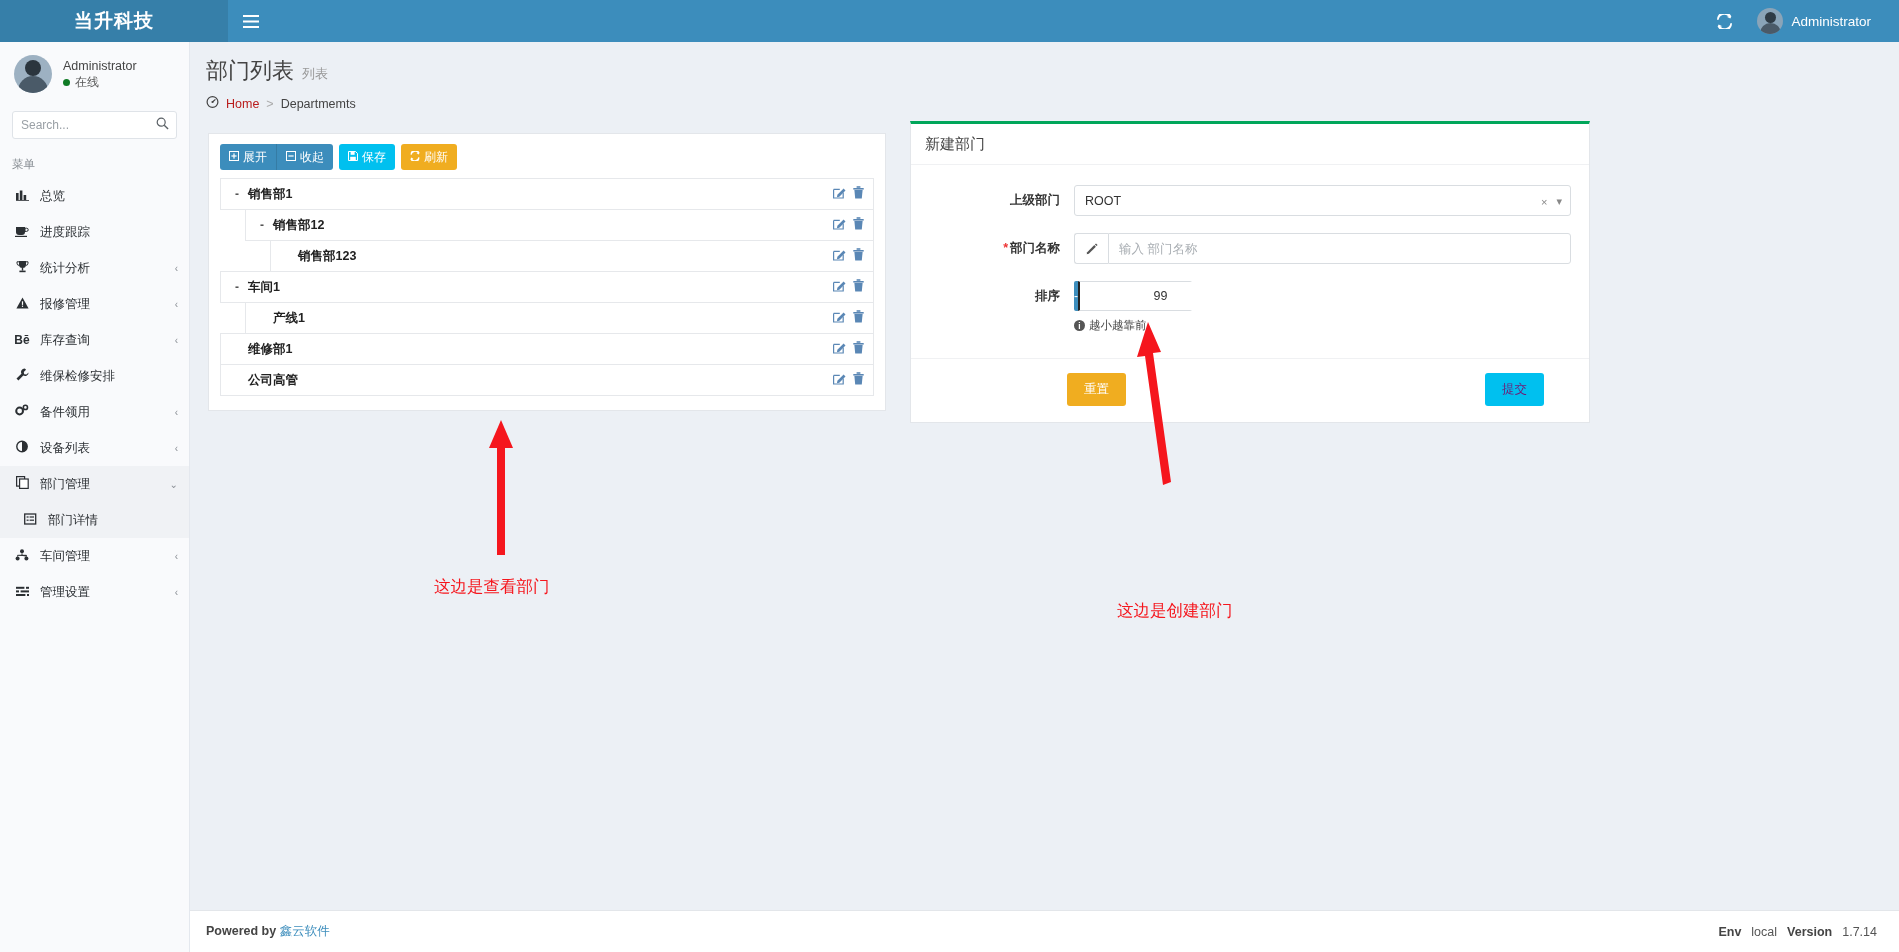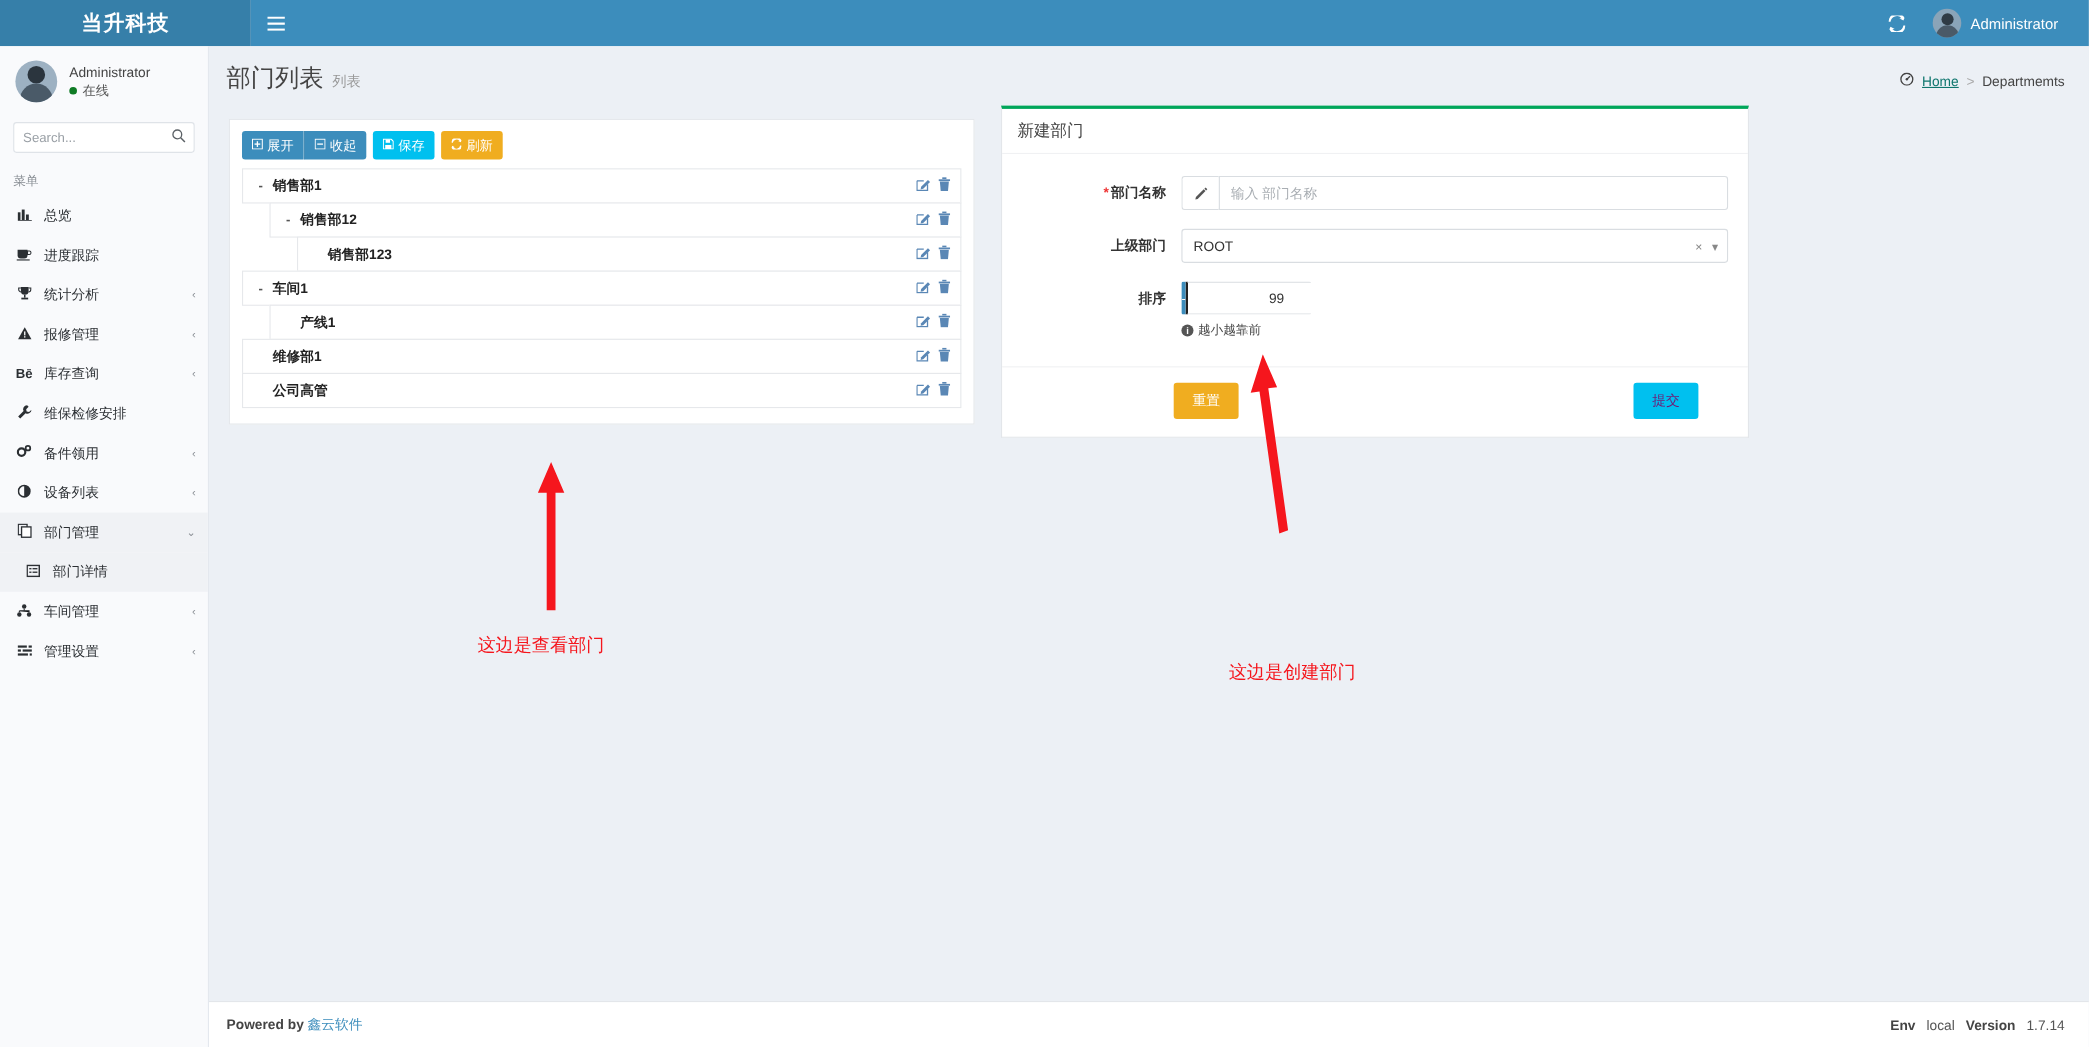--- a/index.html
+++ b/index.html
@@ -64,26 +64,26 @@
     font-size:12.5px; color:#2b2f33; cursor:pointer; gap:10px; position:relative;
   }
   .menu-item.active { background:#f0f2f5; }
   .menu-item.sub { padding-left:22px; }
   .menu-item .mi-icon { width:16px; text-align:center; font-size:13px; color:#2b2f33; flex:none; }
   .menu-item .mi-label { flex:1; }
   .menu-item .mi-caret { font-size:10px; color:#8a8f95; }
 
   
   .content { position:absolute; top:42px; left:190px; width:1709px; height:910px; background:#ecf0f5; }
-  .content-header { padding:14px 22px 10px 16px; display:flex; align-items:flex-start; justify-content:space-between; }
+  .content-header { padding:14px 22px 10px 16px; display:flex; align-items:flex-start; justify-content:space-between;flex-direction:column; }
   .page-title { font-size:22px; color:#444; font-weight:400; display:flex; align-items:baseline; gap:8px; }
   .page-title small { font-size:13px; color:#999; }
   .breadcrumb { display:flex; align-items:center; gap:7px; font-size:12.5px; color:#444; padding-top:10px; }
   .breadcrumb .bc-sep { color:#aaa; }
-  .breadcrumb .bc-link { color:#0f766e;text-decoration:underline; }
+  .breadcrumb .bc-link { color:#b91c1c; }
   .breadcrumb .bc-icon { font-size:12px; }
 
   .content-body { display:flex; gap:24px; padding:0 18px; align-items:center; }
 
   
   .box-tree { width:678px; background:#fff; border:1px solid #e3e6ea; border-top:1px solid #e3e6ea; }
   .tree-toolbar { padding:10px 11px 9px 11px; display:flex; gap:0; }
   .btn { border:none; font-size:12px; color:#fff; cursor:pointer; padding:6px 9px; font-family:"Liberation Sans", sans-serif; display:inline-flex; align-items:center; gap:4px; line-height:14px; }
   .btn-grp { display:flex; margin-right:6px; }
   .btn-blue { background:#3c8dbc; }
@@ -588,50 +588,50 @@
       </div>
     </div>
 
     <div class="box-form">
       <div class="box-form-header">
         <div class="box-form-title">新建部门</div>
       </div>
       <div class="box-form-body">
 
         <div class="form-row">
+          <div class="form-label">上级部门</div>
+          <div class="form-field">
+            <div class="select-box">
+              <span>ROOT</span>
+              <span class="sel-right">
+                <span>×</span>
+                <span>▾</span>
+              </span>
+            </div>
+          </div>
+        </div>
+
+        <div class="form-row">
           <div class="form-label">
             <span class="req">*</span><span>部门名称</span>
           </div>
           <div class="form-field">
             <div class="input-group">
               <span class="input-prefix">
                 <svg width="12" height="12" viewBox="0 0 12 12">
                     <path d="M1.2 9.2 8.3 2.1l1.6 1.6-7.1 7.1-2.1.5z" fill="#555"></path>
                     <path d="M8.9 1.5 10 0.4l1.6 1.6-1.1 1.1z" fill="#555"></path>
                   </svg>
               </span>
               <input class="text-input" value="" placeholder="输入 部门名称" style="">
             </div>
           </div>
         </div>
 
         <div class="form-row">
-          <div class="form-label">上级部门</div>
-          <div class="form-field">
-            <div class="select-box">
-              <span>ROOT</span>
-              <span class="sel-right">
-                <span>×</span>
-                <span>▾</span>
-              </span>
-            </div>
-          </div>
-        </div>
-
-        <div class="form-row">
           <div class="form-label">排序</div>
           <div class="form-field">
             <div class="spinner">
               <button class="spin-btn spin-minus">-</button>
               <input class="spin-val" value="99" style="">
 
             </div>
             <div class="help-text">
               <span class="i-circle">i</span>
               <span>越小越靠前</span>

